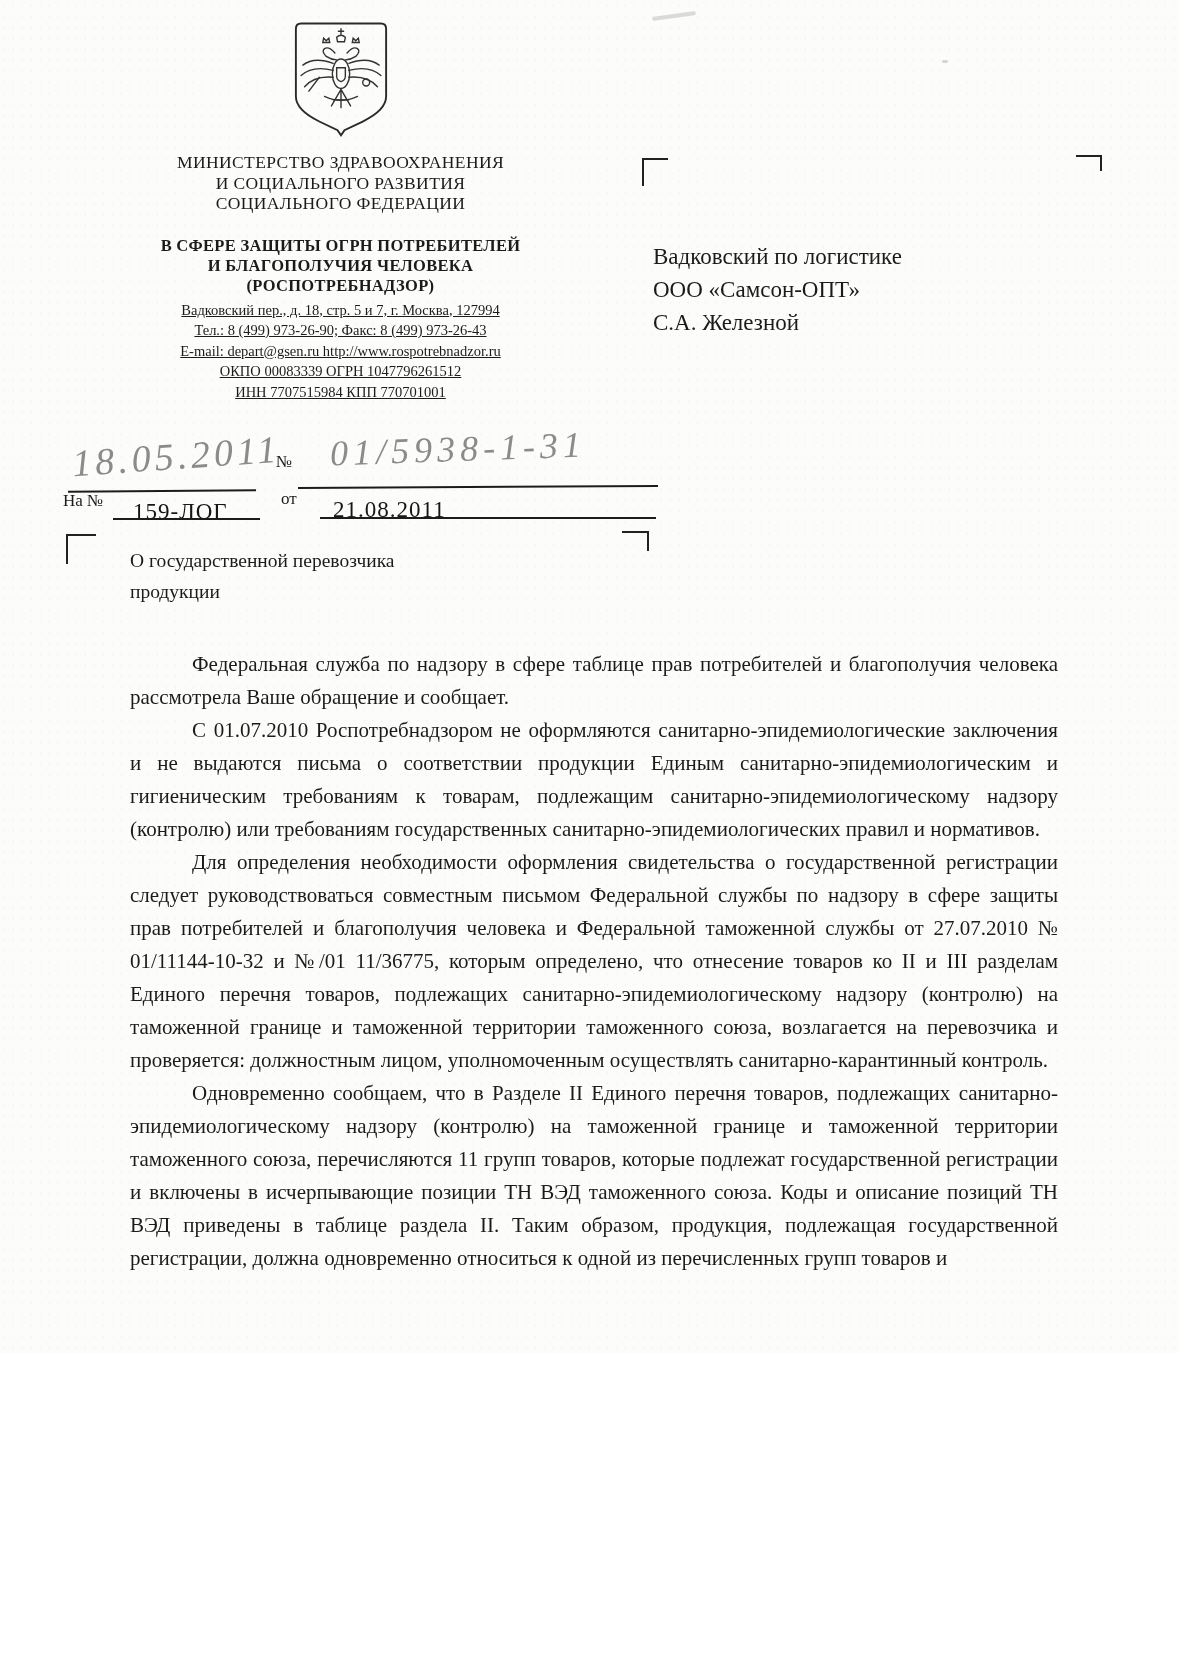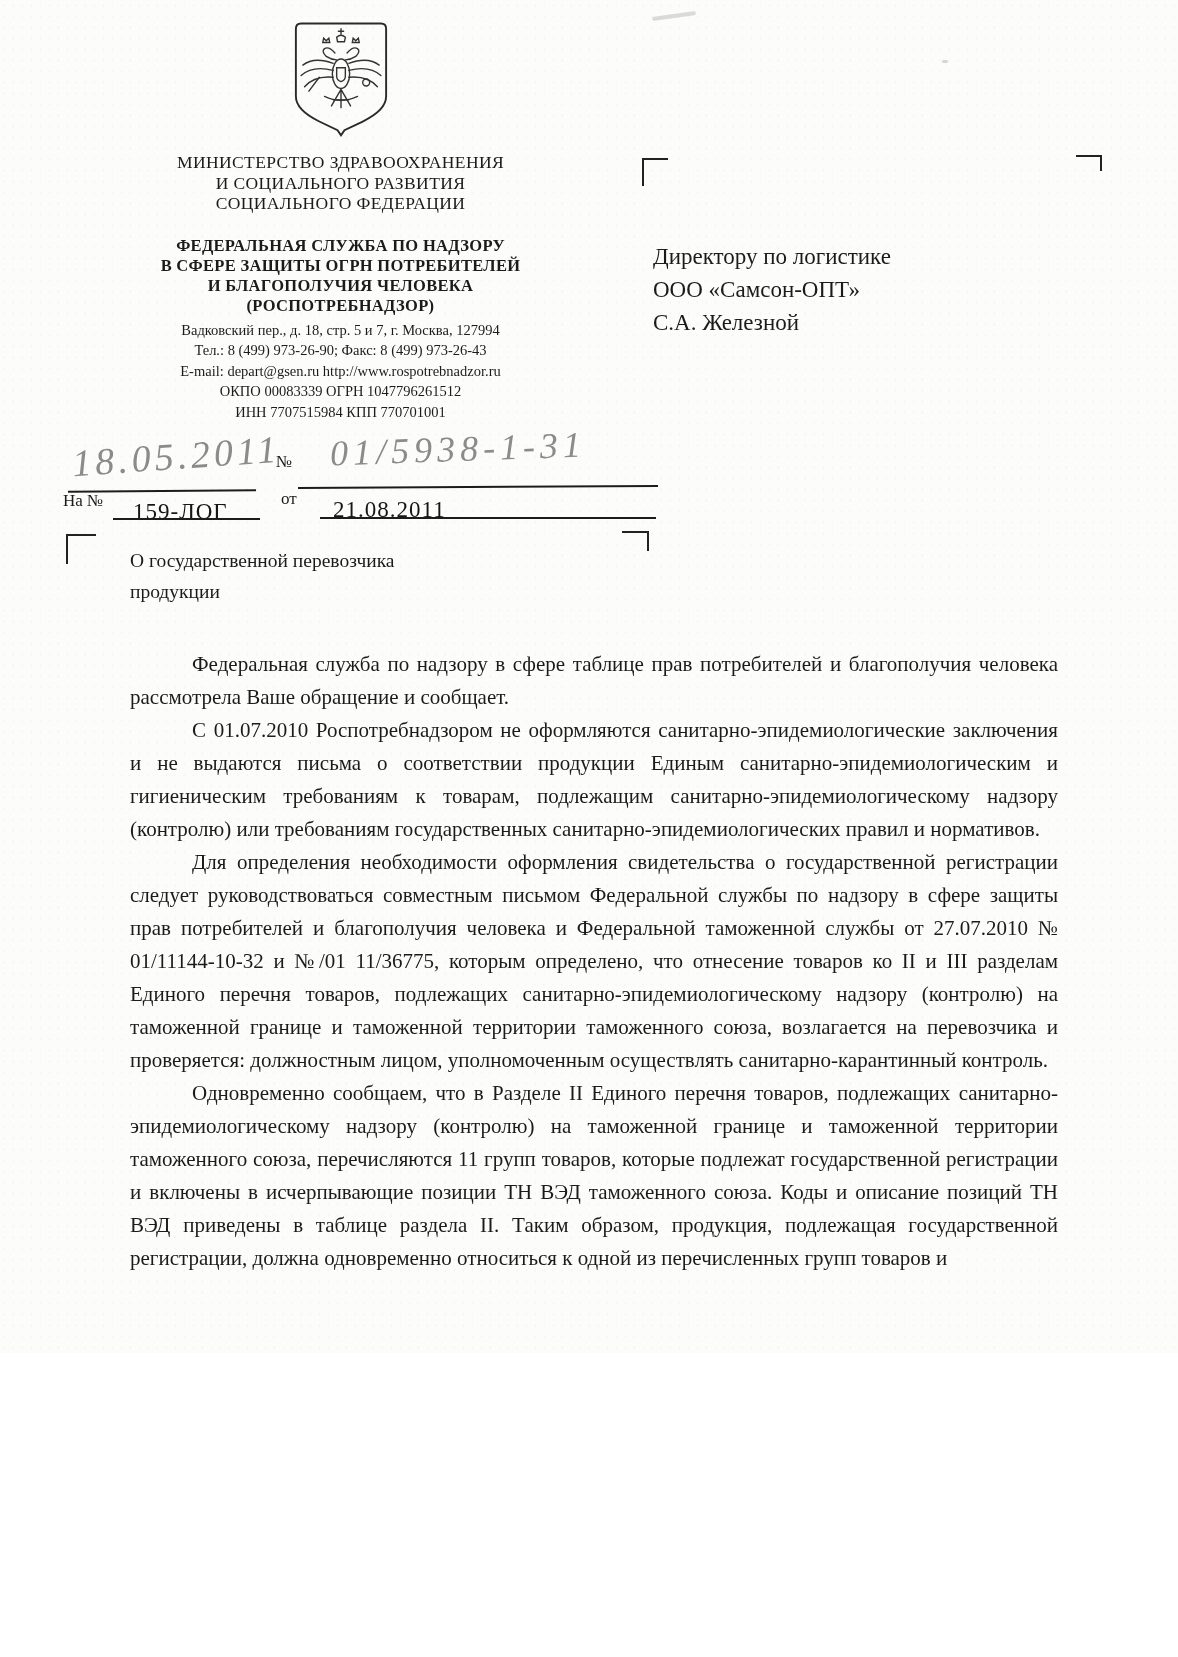--- a/index.html
+++ b/index.html
@@ -11,21 +11,21 @@
     background-size:9px 11px;
     font-family:"Liberation Serif", serif;
     color:#1b1b1b;
     overflow:hidden;
   }
   
   .lh{position:absolute;left:88px;top:0;width:505px;text-align:center;}
   .emblem{margin:20px auto 0 auto;width:104px;height:118px;display:block;}
   .ministry{margin-top:14px;font-size:17.5px;line-height:20.5px;letter-spacing:.4px;}
   .service{margin-top:22px;font-weight:bold;font-size:16.5px;line-height:20px;letter-spacing:.3px;}
-  .contacts{margin-top:4px;font-size:14.5px;line-height:20.5px;}
+  .contacts{margin-top:4px;font-size:14.5px;line-height:20.5px;text-decoration:underline;}
   
   .addressee{position:absolute;left:653px;top:240px;font-size:23px;line-height:33px;}
   
   .hand{position:absolute;font-style:italic;color:#8b8b8b;white-space:nowrap;}
   .hand-date{left:72px;top:434px;font-size:38px;letter-spacing:4px;transform:rotate(-4deg);}
   .hand-num{left:330px;top:428px;font-size:36px;letter-spacing:5px;transform:rotate(-2deg);}
   .ref-label{position:absolute;font-size:17px;color:#1b1b1b;}
   .lbl-no{left:276px;top:452px;}
   .lbl-nano{left:63px;top:491px;}
   .lbl-ot{left:281px;top:489px;}
@@ -88,36 +88,35 @@
 
       <path class="ln" d="M59,80 L48,99 M59,80 L59,101 M59,80 L70,99 M50,92 L68,92"></path>
       <path class="ln" d="M40,88 Q59,97 78,88"></path>
     </svg>
     <div class="ministry">
       <div>МИНИСТЕРСТВО ЗДРАВООХРАНЕНИЯ</div>
       <div>И СОЦИАЛЬНОГО РАЗВИТИЯ</div>
       <div>СОЦИАЛЬНОГО ФЕДЕРАЦИИ</div>
     </div>
     <div class="service">
-      <div>ФЕДЕРАЛЬНАЯ СЛУЖБА ПО НАДЗОРУ</div>
       <div>В СФЕРЕ ЗАЩИТЫ ОГРН ПОТРЕБИТЕЛЕЙ</div>
       <div>И БЛАГОПОЛУЧИЯ ЧЕЛОВЕКА</div>
       <div>(РОСПОТРЕБНАДЗОР)</div>
     </div>
     <div class="contacts">
       <div>Вадковский пер., д. 18, стр. 5 и 7,  г. Москва, 127994</div>
       <div>Тел.: 8 (499) 973-26-90; Факс: 8 (499) 973-26-43</div>
       <div>E-mail: depart@gsen.ru  http://www.rospotrebnadzor.ru</div>
       <div>ОКПО 00083339  ОГРН 1047796261512</div>
       <div>ИНН 7707515984  КПП 770701001</div>
     </div>
   </div>
 
   <div class="addressee">
-    <div>Директору по логистике</div>
+    <div>Вадковский по логистике</div>
     <div>ООО «Самсон-ОПТ»</div>
     <div>С.А. Железной</div>
   </div>
 
   <span class="hand hand-date">18.05.2011</span>
   <span class="ref-label lbl-no">№</span>
   <span class="hand hand-num">01/5938-1-31</span>
   <span class="ref-label lbl-nano">На №</span>
   <span class="typed-on-line in-num">159-ЛОГ</span>
   <span class="ref-label lbl-ot">от</span>

